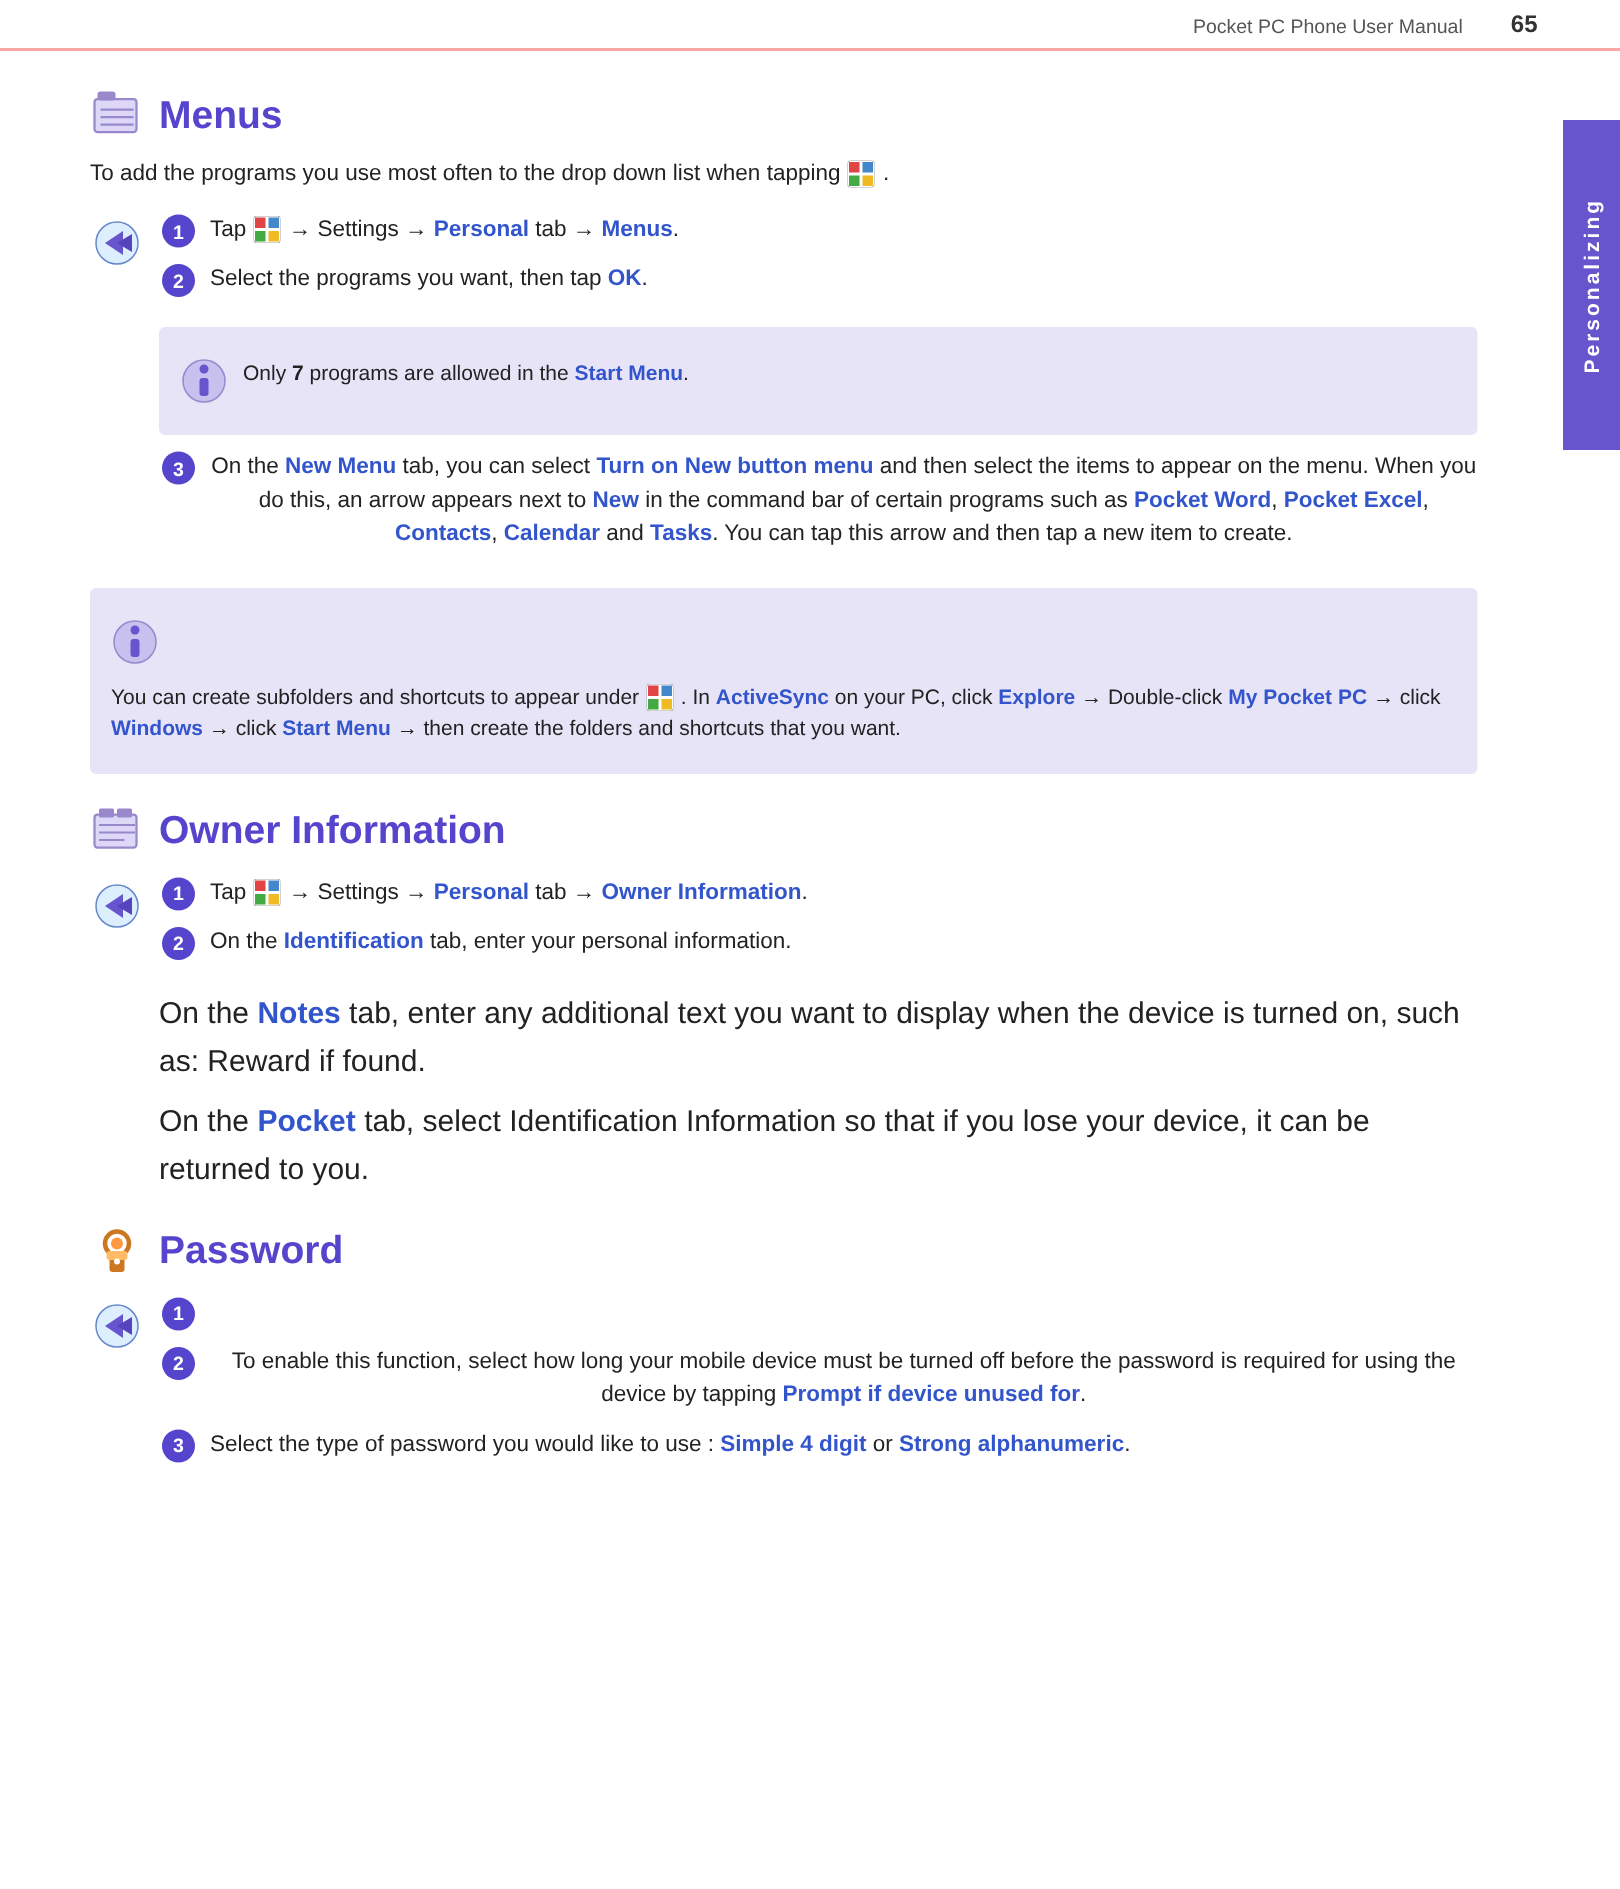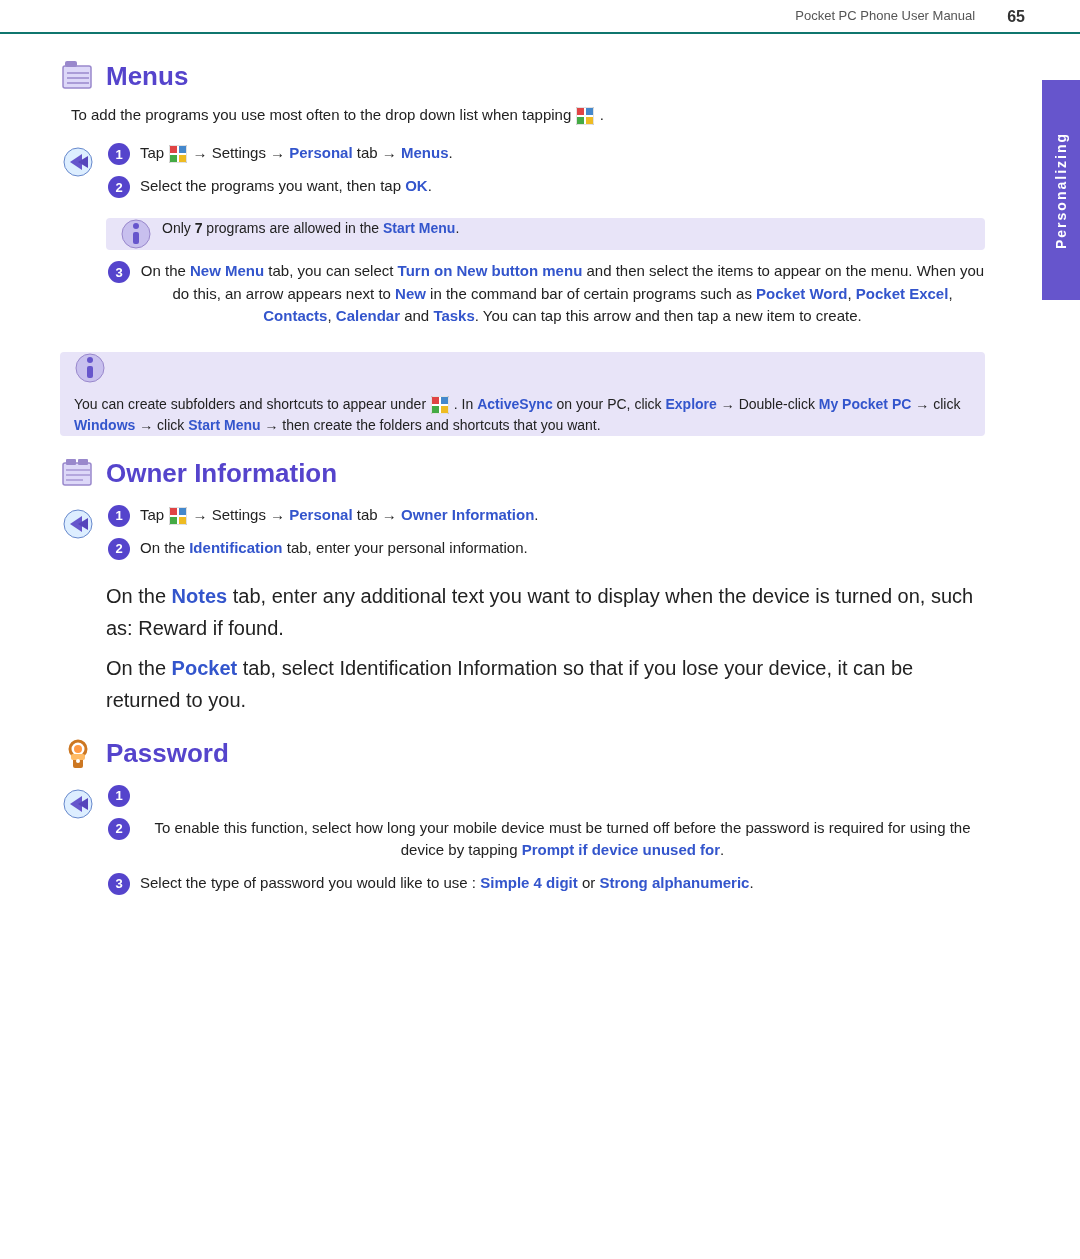--- a/index.html
+++ b/index.html
@@ -33,23 +33,23 @@
       height: 220px;
       display: flex;
       align-items: center;
       justify-content: center;
     }
 
     
     .page-header {
       display: flex;
       justify-content: flex-end;
-      align-items: flex-start;
+      align-items: center;
       padding: 8px 55px 6px 60px;
-      border-bottom: 2px solid #0f766e;
+      border-bottom: 2px solid #fca5a5;
     }
 
     .page-header-title {
       font-size: 13px;
       color: #555;
       font-weight: normal;
     }
 
     .page-header-number {
       font-size: 16px;
@@ -84,21 +84,21 @@
       display: flex;
       align-items: center;
       justify-content: center;
     }
 
     
     .intro-text {
       font-size: 15px;
       color: #222;
       margin-bottom: 16px;
-      margin-left: 11px;
+      margin-left: 0;
     }
 
     
     .step-container {
       display: flex;
       align-items: flex-start;
       gap: 12px;
       margin-bottom: 10px;
     }
 
@@ -139,21 +139,21 @@
       font-size: 15px;
       color: #222;
       line-height: 1.5;
       text-align: center;
     }
 
     
     .note-box {
       background: #e8e4f8;
       border-radius: 4px;
-      padding: 0 14px;
+      padding: 20px 14px;
       margin: 10px 0 10px 46px;
       font-size: 14px;
       color: #222;
       display: flex;
       align-items: flex-start;
       gap: 10px;
     }
 
     .note-icon {
       width: 32px;

